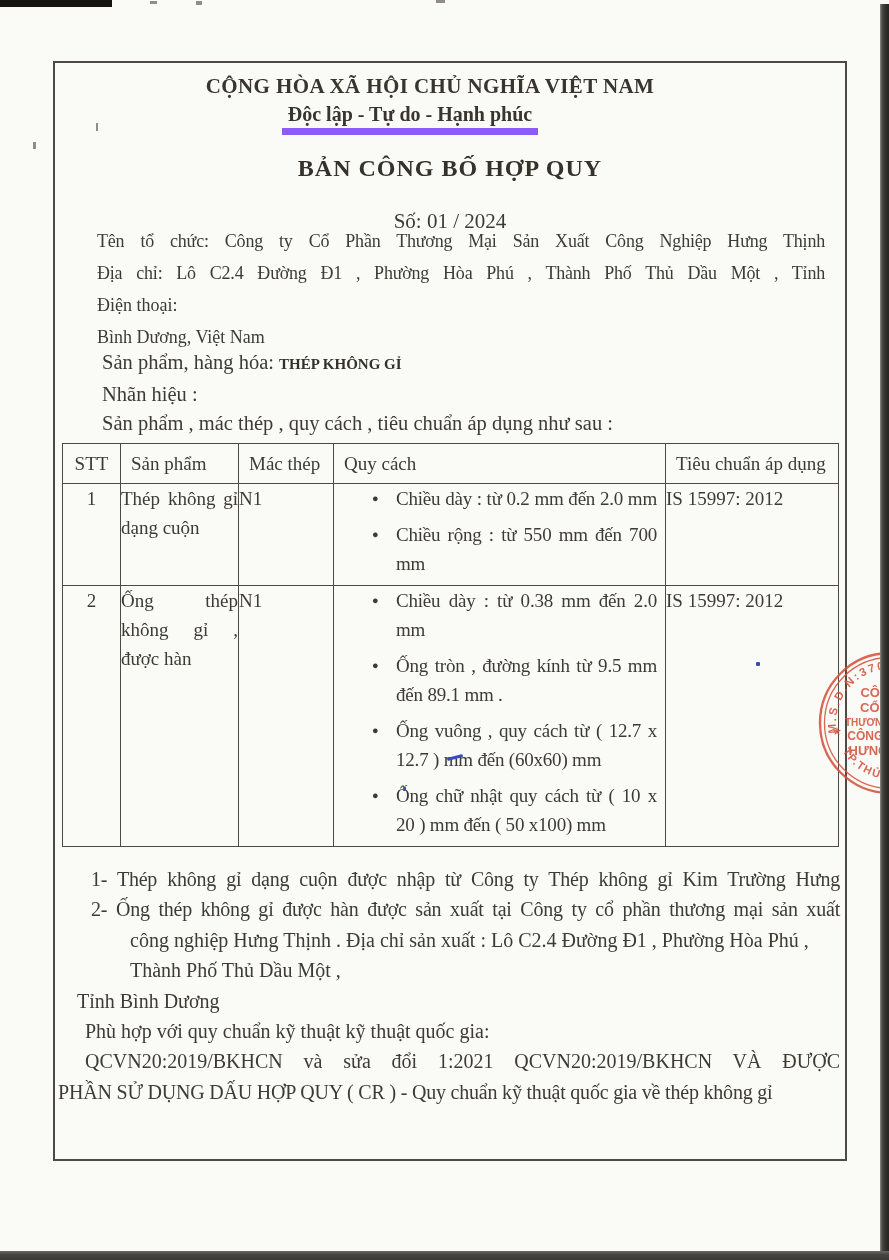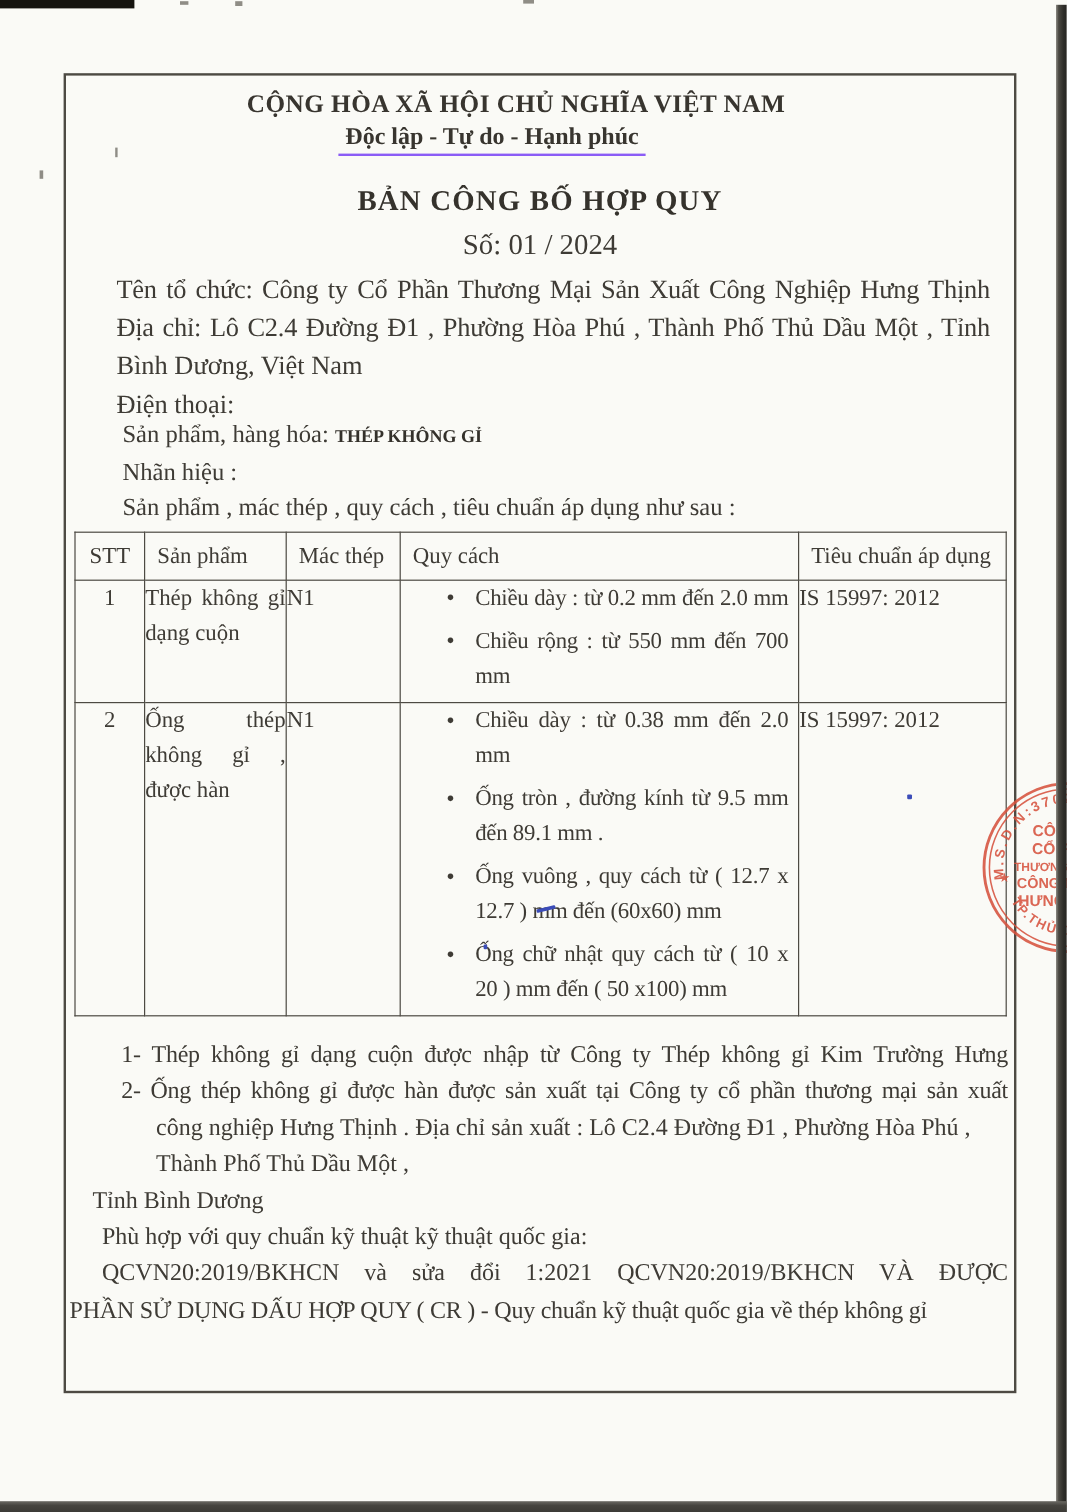--- a/index.html
+++ b/index.html
@@ -12,25 +12,25 @@
   }
   .frame{
     position:absolute;left:53px;top:61px;width:794px;height:1100px;
     box-sizing:border-box;border:2px solid #4d4a43;background:transparent;
   }
   .abs{position:absolute;}
   .center{width:100%;text-align:center;}
   
   .nat1{top:11px;font-size:21px;font-weight:bold;letter-spacing:.4px;color:#38352f;padding-right:40px;box-sizing:border-box;}
   .nat2{top:40px;padding-right:80px;box-sizing:border-box;font-size:20px;font-weight:bold;color:#38352f;}
-  .nat2 span{display:inline-block;border-bottom:2px solid #8b5cf6;padding:0 6px 2px 6px;}
+  .nat2 span{display:inline-block;border-bottom:7px solid #8b5cf6;padding:0 6px 2px 6px;}
   .doc-title{top:92px;font-size:24px;font-weight:bold;letter-spacing:1px;color:#35322c;}
-  .doc-num{top:129px;font-size:24px;}
+  .doc-num{top:146px;font-size:21px;}
   
-  .org{top:162px;left:42px;right:20px;font-size:22px;line-height:32px;}
+  .org{top:162px;left:42px;right:20px;font-size:18px;line-height:32px;}
   .jl{text-align:justify;text-align-last:justify;}
   .tight{letter-spacing:-0.2px;}
   .pline{left:47px;right:6px;font-size:20.5px;}
   .prod{top:288px;}
   .prod b{font-size:15px;color:#34312b;}
   .brand{top:320px;}
   .intro{top:349px;}
   
   table.spec{
     position:absolute;left:7px;top:380px;width:776px;
@@ -45,21 +45,21 @@
   td.stt{text-align:center;padding-top:9px;}
   td.sp{padding:9px 4px 0 9px;text-align:justify;}
   td.mt{text-align:left;padding-top:9px;}
   td.qc-cell{padding-top:9px;}
   td.tc{padding:9px 2px 0 10px;}
   .qc{position:relative;padding:0 8px 0 62px;margin-bottom:7px;text-align:justify;letter-spacing:-0.2px;}
   .qc .blt{position:absolute;left:38px;top:0;font-size:11px;line-height:29px;}
   .qc.one{text-align-last:justify;}
   
   .notes{top:801px;left:0;right:0;font-size:20px;line-height:30.4px;}
-  .n-ind1{margin-left:46px;margin-right:5px;}
+  .n-ind1{margin-left:36px;margin-right:5px;}
   .n-ind1b{margin-left:52px;}
   .n-ind2{margin-left:75px;}
   .n-ind0{margin-left:22px;}
   .n-ind0b{margin-left:30px;margin-right:5px;}
   .n-flush{margin-left:3px;margin-right:2px;}
   
   svg.stamp{position:absolute;left:790px;top:623px;width:200px;height:200px;opacity:.88;z-index:3;}
   svg.stamp text{font-family:"Liberation Sans","DejaVu Sans",sans-serif;fill:#d6523e;font-weight:bold;}
   
   .bar-topleft{position:absolute;left:0;top:0;width:112px;height:7px;background:#15140f;z-index:5;}
@@ -79,22 +79,22 @@
   <div class="abs center nat2">
     <span>Độc lập - Tự do - Hạnh phúc</span>
   </div>
 
   <div class="abs center doc-title">BẢN CÔNG BỐ HỢP QUY</div>
   <div class="abs center doc-num">Số: 01 / 2024</div>
 
   <div class="abs org">
     <div class="jl tight">Tên tổ chức: Công ty Cổ Phần Thương Mại Sản Xuất Công Nghiệp Hưng Thịnh</div>
     <div class="jl tight">Địa chỉ: Lô C2.4 Đường Đ1 , Phường Hòa Phú , Thành Phố Thủ Dầu Một , Tỉnh</div>
+    <div>Điện thoại:</div>
     <div>Bình Dương, Việt Nam</div>
-    <div>Điện thoại:</div>
   </div>
 
   <div class="abs pline prod">
     <span>Sản phẩm, hàng hóa: </span><b>THÉP KHÔNG GỈ</b>
   </div>
   <div class="abs pline brand">Nhãn hiệu :</div>
   <div class="abs pline intro">Sản phẩm , mác thép , quy cách , tiêu chuẩn áp dụng như sau :</div>
 
   <table class="spec">
     <colgroup>

